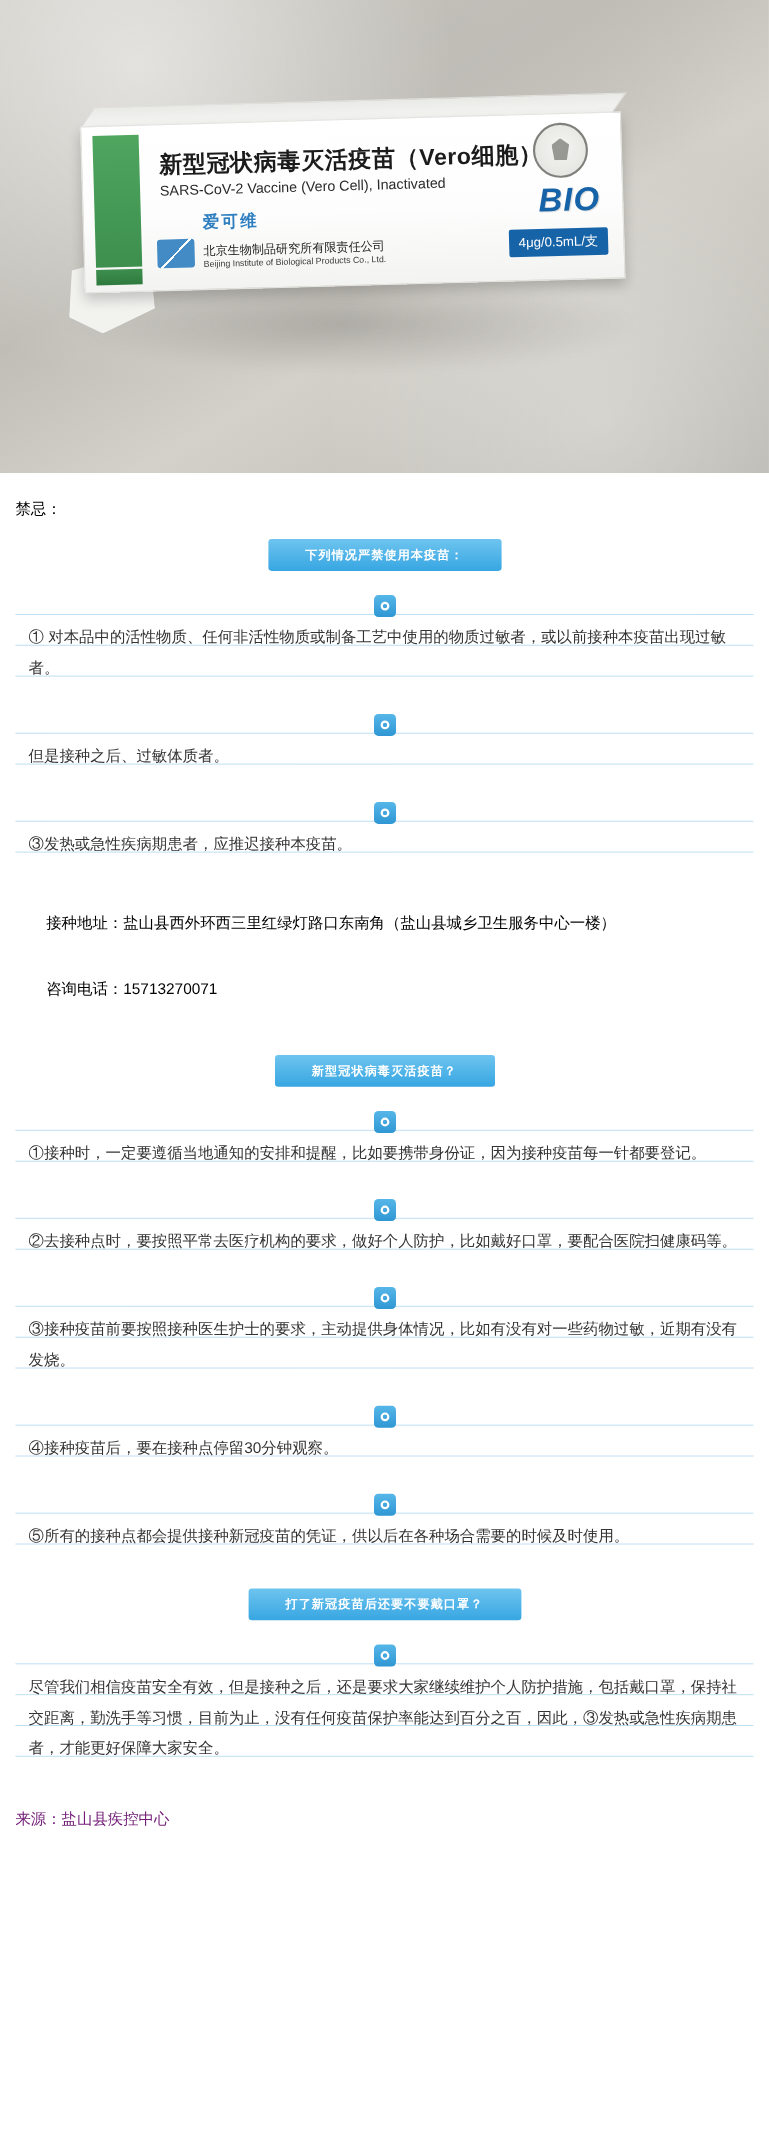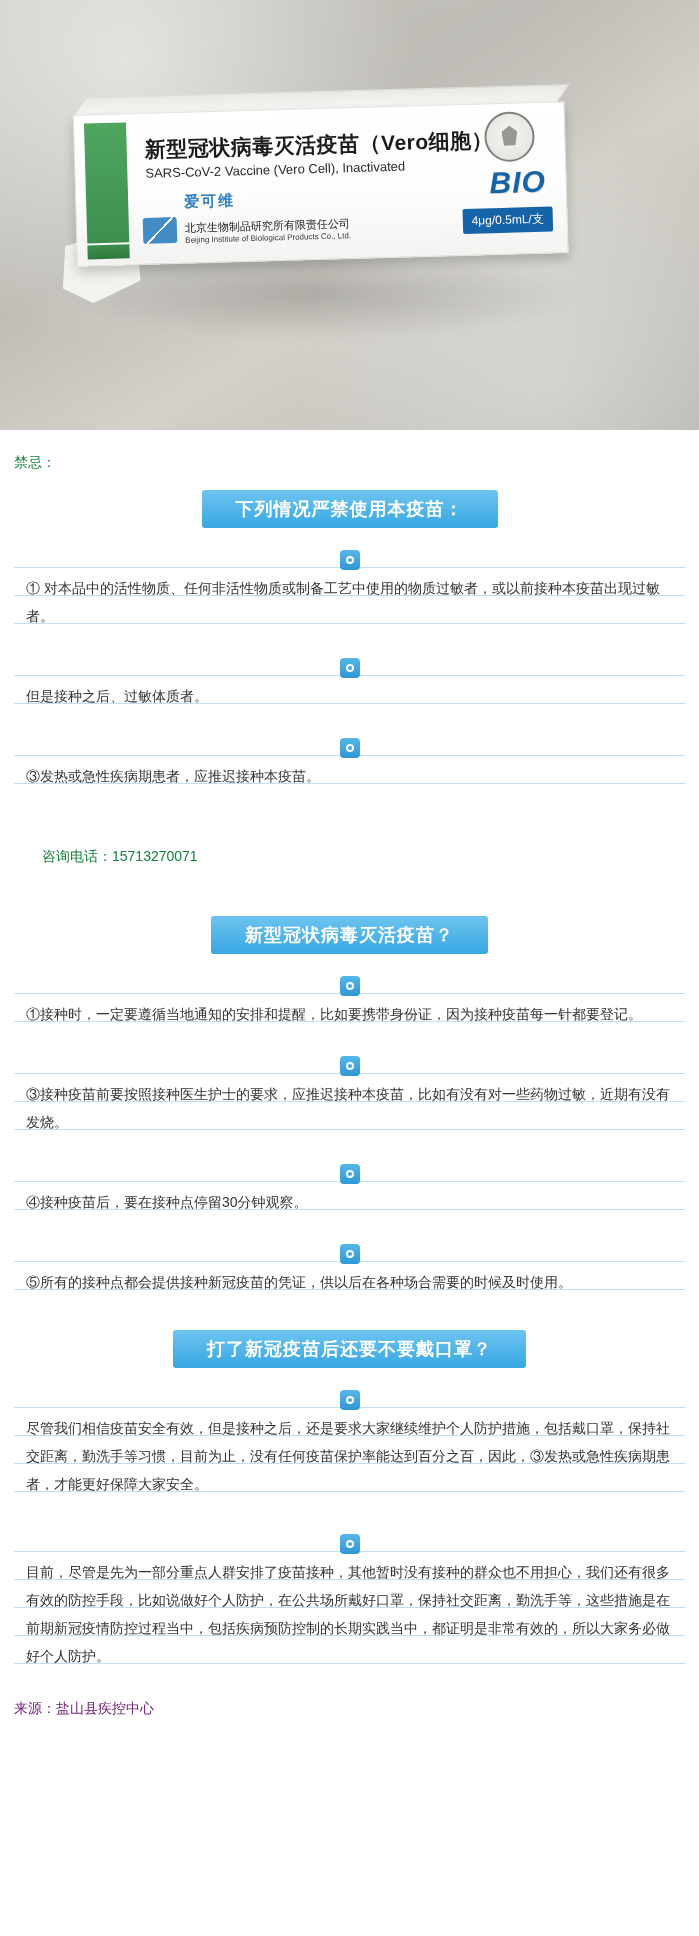--- a/index.html
+++ b/index.html
@@ -183,38 +183,38 @@
     opacity: 0.8;
   }
 
   
   .content {
     padding: 0 14px 0 14px;
   }
   .plain {
     font-size: 14px;
     line-height: 28px;
-    color: #15803d;
+    color: #000000;
     margin: 18px 0 6px 0;
   }
   .indent {
     text-indent: 2em;
   }
 
   
   .ribbon-wrap {
     text-align: center;
     margin: 14px 0 6px 0;
   }
   .ribbon {
     display: inline-block;
     position: relative;
     background: linear-gradient(180deg, #6ec4ef 0%, #37a6e2 100%);
     color: #ffffff;
-    font-size: 18px;
+    font-size: 11px;
     font-weight: bold;
     padding: 7px 34px;
     border-radius: 3px;
     letter-spacing: 1px;
     text-align: center;
   }
   .ribbon:before, .ribbon:after {
     content: "";
     position: absolute;
     top: 6px;
@@ -327,36 +327,41 @@
       <span class="note-icon"></span>
       <div class="note-text">但是接种之后、过敏体质者。</div>
     </div>
     <div class="note">
       <span class="note-icon"></span>
       <div class="note-text">③发热或急性疾病期患者，应推迟接种本疫苗。</div>
     </div>
 
     <div class="spacer-md"></div>
 
+    <div class="plain indent">接种地址：盐山县西外环西三里红绿灯路口东南角（盐山县城乡卫生服务中心一楼）</div>
     <div class="spacer-sm"></div>
     <div class="plain indent">咨询电话：15713270071</div>
 
     <div class="spacer-lg"></div>
 
     <div class="ribbon-wrap">
       <span class="ribbon">新型冠状病毒灭活疫苗？</span>
     </div>
 
     <div class="note">
       <span class="note-icon"></span>
       <div class="note-text">①接种时，一定要遵循当地通知的安排和提醒，比如要携带身份证，因为接种疫苗每一针都要登记。</div>
     </div>
     <div class="note">
       <span class="note-icon"></span>
-      <div class="note-text">③接种疫苗前要按照接种医生护士的要求，应推迟接种本疫苗，比如有没有对一些药物过敏，近期有没有发烧。</div>
+      <div class="note-text">②去接种点时，要按照平常去医疗机构的要求，做好个人防护，比如戴好口罩，要配合医院扫健康码等。</div>
+    </div>
+    <div class="note">
+      <span class="note-icon"></span>
+      <div class="note-text">③接种疫苗前要按照接种医生护士的要求，主动提供身体情况，比如有没有对一些药物过敏，近期有没有发烧。</div>
     </div>
     <div class="note">
       <span class="note-icon"></span>
       <div class="note-text">④接种疫苗后，要在接种点停留30分钟观察。</div>
     </div>
     <div class="note">
       <span class="note-icon"></span>
       <div class="note-text">⑤所有的接种点都会提供接种新冠疫苗的凭证，供以后在各种场合需要的时候及时使用。</div>
     </div>
 
@@ -365,22 +370,18 @@
     <div class="ribbon-wrap">
       <span class="ribbon">打了新冠疫苗后还要不要戴口罩？</span>
     </div>
     <div class="note">
       <span class="note-icon"></span>
       <div class="note-text">尽管我们相信疫苗安全有效，但是接种之后，还是要求大家继续维护个人防护措施，包括戴口罩，保持社交距离，勤洗手等习惯，目前为止，没有任何疫苗保护率能达到百分之百，因此，③发热或急性疾病期患者，才能更好保障大家安全。</div>
     </div>
 
     <div class="spacer-sm"></div>
 
-    <div class="note">
-      <span class="note-icon"></span>
-      <div class="note-text">目前，尽管是先为一部分重点人群安排了疫苗接种，其他暂时没有接种的群众也不用担心，我们还有很多有效的防控手段，比如说做好个人防护，在公共场所戴好口罩，保持社交距离，勤洗手等，这些措施是在前期新冠疫情防控过程当中，包括疾病预防控制的长期实践当中，都证明是非常有效的，所以大家务必做好个人防护。</div>
-    </div>
 
   </div>
 
   <div class="source">来源：盐山县疾控中心</div>
 
 </div>
 
 </body></html>

